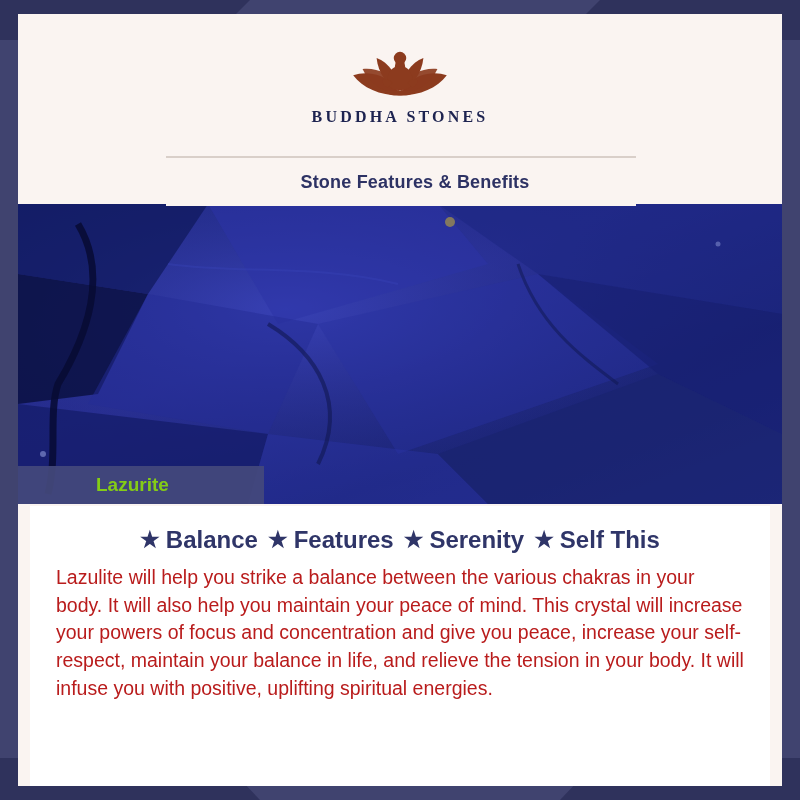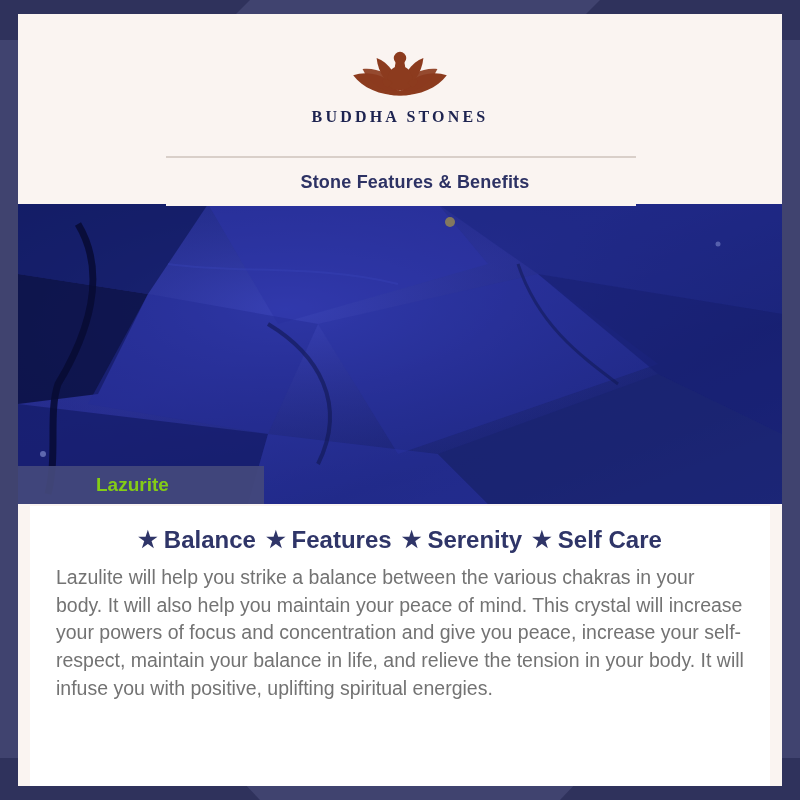--- a/index.html
+++ b/index.html
@@ -158,21 +158,21 @@
     font-weight: bold;
     display: inline-flex;
     align-items: center;
   }
   .kw .star {
     color: #2f3568;
     font-size: 22px;
     margin-right: 6px;
   }
   .description {
-    color: #737373;
+    color: #b91c1c;
     font-size: 19.5px;
     line-height: 1.42;
     text-align: left;
     margin: 0;
   }
   .footer-strip {
     position: absolute;
     left: 12px;
     bottom: 0;
     width: 740px;
@@ -273,21 +273,21 @@
         <span class="kw">
           <span class="star">★</span>
           <span>Features</span>
         </span>
         <span class="kw">
           <span class="star">★</span>
           <span>Serenity</span>
         </span>
         <span class="kw">
           <span class="star">★</span>
-          <span>Self Care</span>
+          <span>Self This</span>
         </span>
       </div>
       <p class="description">Lazulite will help you strike a balance between the various chakras in your body. It will also help you maintain your peace of mind. This crystal will increase your powers of focus and concentration and give you peace, increase your self-respect, maintain your balance in life, and relieve the tension in your body. It will infuse you with positive, uplifting spiritual energies.</p>
     </div>
 
     <div class="footer-strip"></div>
 
   </div>
 </div>
 

